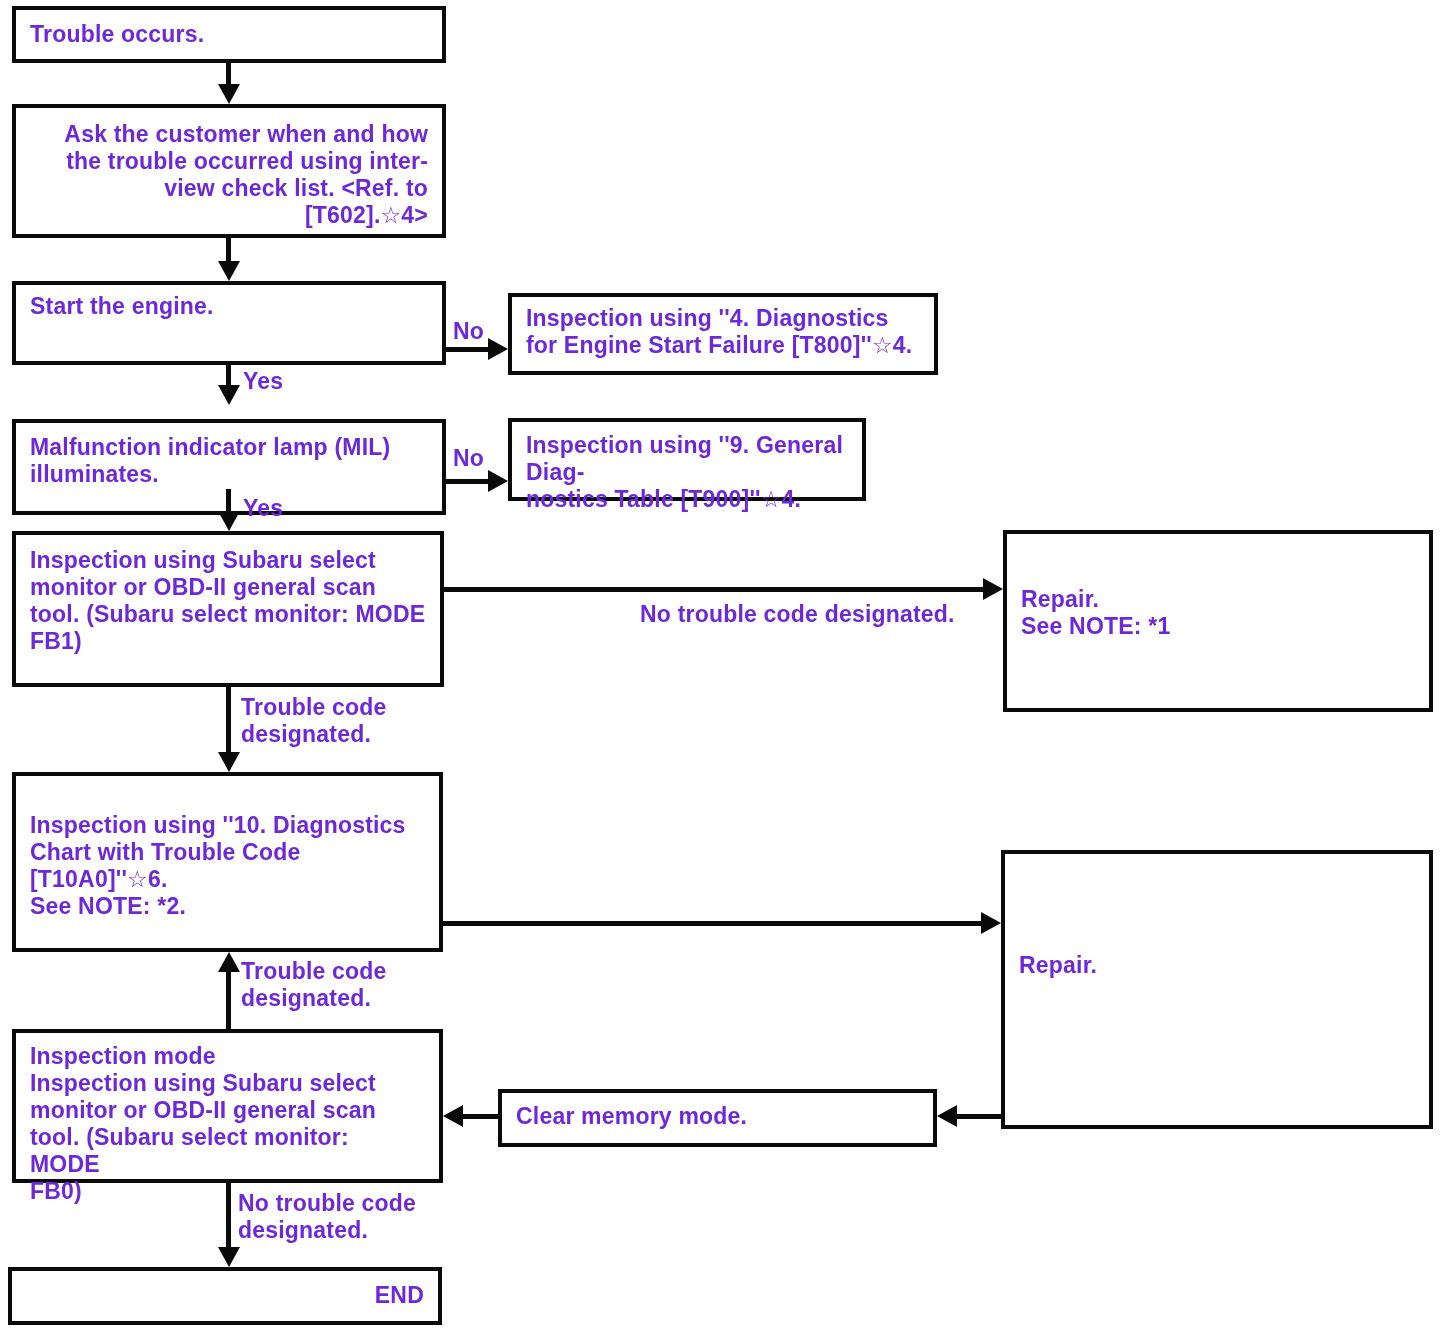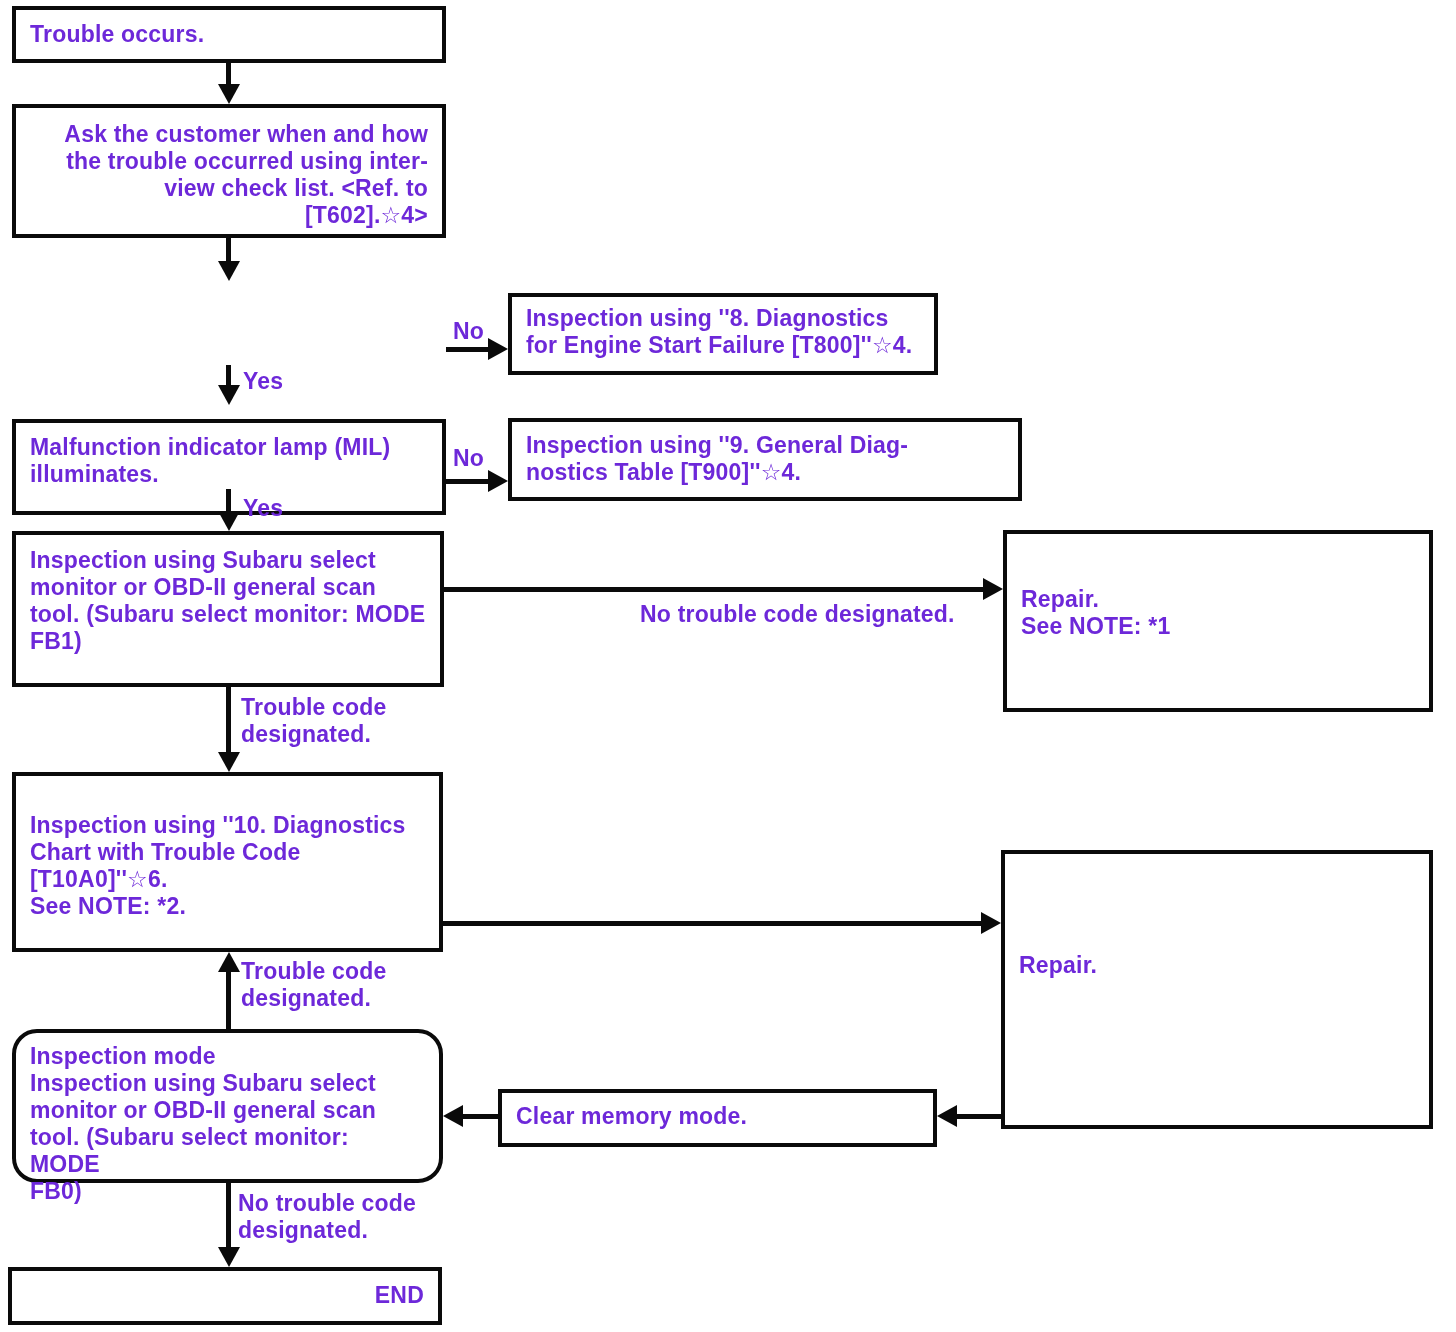--- a/index.html
+++ b/index.html
@@ -40,46 +40,47 @@
 
 <div id="canvas">
 
   <div class="box" style="left:12px;top:6px;width:434px;height:57px;padding-top:11px;">Trouble occurs.</div>
 
   <div class="box" style="left:12px;top:104px;width:434px;height:134px;padding-top:13px;text-align:right;">Ask the customer when and how
 the trouble occurred using inter-
 view check list. &lt;Ref. to
 [T602].☆4&gt;</div>
 
+  <div class="box" style="left:12px;top:281px;width:434px;height:84px;padding-top:8px;">Start the engine.</div>
 
   <div class="box" style="left:12px;top:419px;width:434px;height:96px;padding-top:11px;">Malfunction indicator lamp (MIL)
 illuminates.</div>
 
   <div class="box" style="left:12px;top:531px;width:432px;height:156px;padding-top:12px;">Inspection using Subaru select
 monitor or OBD-II general scan
 tool. (Subaru select monitor: MODE
 FB1)</div>
 
   <div class="box" style="left:12px;top:772px;width:431px;height:180px;padding-top:36px;">Inspection using ''10. Diagnostics
 Chart with Trouble Code
 [T10A0]''☆6.
 See NOTE: *2.</div>
 
-  <div class="box" style="left:12px;top:1029px;width:431px;height:154px;padding-top:10px;border-radius:25px;">Inspection mode
+  <div class="box" style="left:12px;top:1029px;width:431px;height:154px;padding-top:10px;">Inspection mode
 Inspection using Subaru select
 monitor or OBD-II general scan
 tool. (Subaru select monitor: MODE
 FB0)</div>
 
   <div class="box" style="left:8px;top:1267px;width:434px;height:58px;padding-top:11px;text-align:right;">END</div>
 
-  <div class="box" style="left:508px;top:293px;width:430px;height:82px;padding-top:8px;">Inspection using ''8. Diagnostics
+  <div class="box" style="left:508px;top:293px;width:430px;height:82px;padding-top:8px;">Inspection using ''4. Diagnostics
 for Engine Start Failure [T800]''☆4.</div>
 
-  <div class="box" style="left:508px;top:418px;width:514px;height:83px;padding-top:10px;">Inspection using ''9. General Diag-
+  <div class="box" style="left:508px;top:418px;width:358px;height:83px;padding-top:10px;">Inspection using ''9. General Diag-
 nostics Table [T900]''☆4.</div>
 
   <div class="box" style="left:1003px;top:530px;width:430px;height:182px;padding-top:52px;">Repair.
 See NOTE: *1</div>
 
   <div class="box" style="left:1001px;top:850px;width:432px;height:279px;padding-top:98px;">Repair.</div>
 
   <div class="box" style="left:498px;top:1089px;width:439px;height:58px;padding-top:10px;">Clear memory mode.</div>
 
   <div class="vline" style="left:226px;top:63px;height:23px;"></div>

